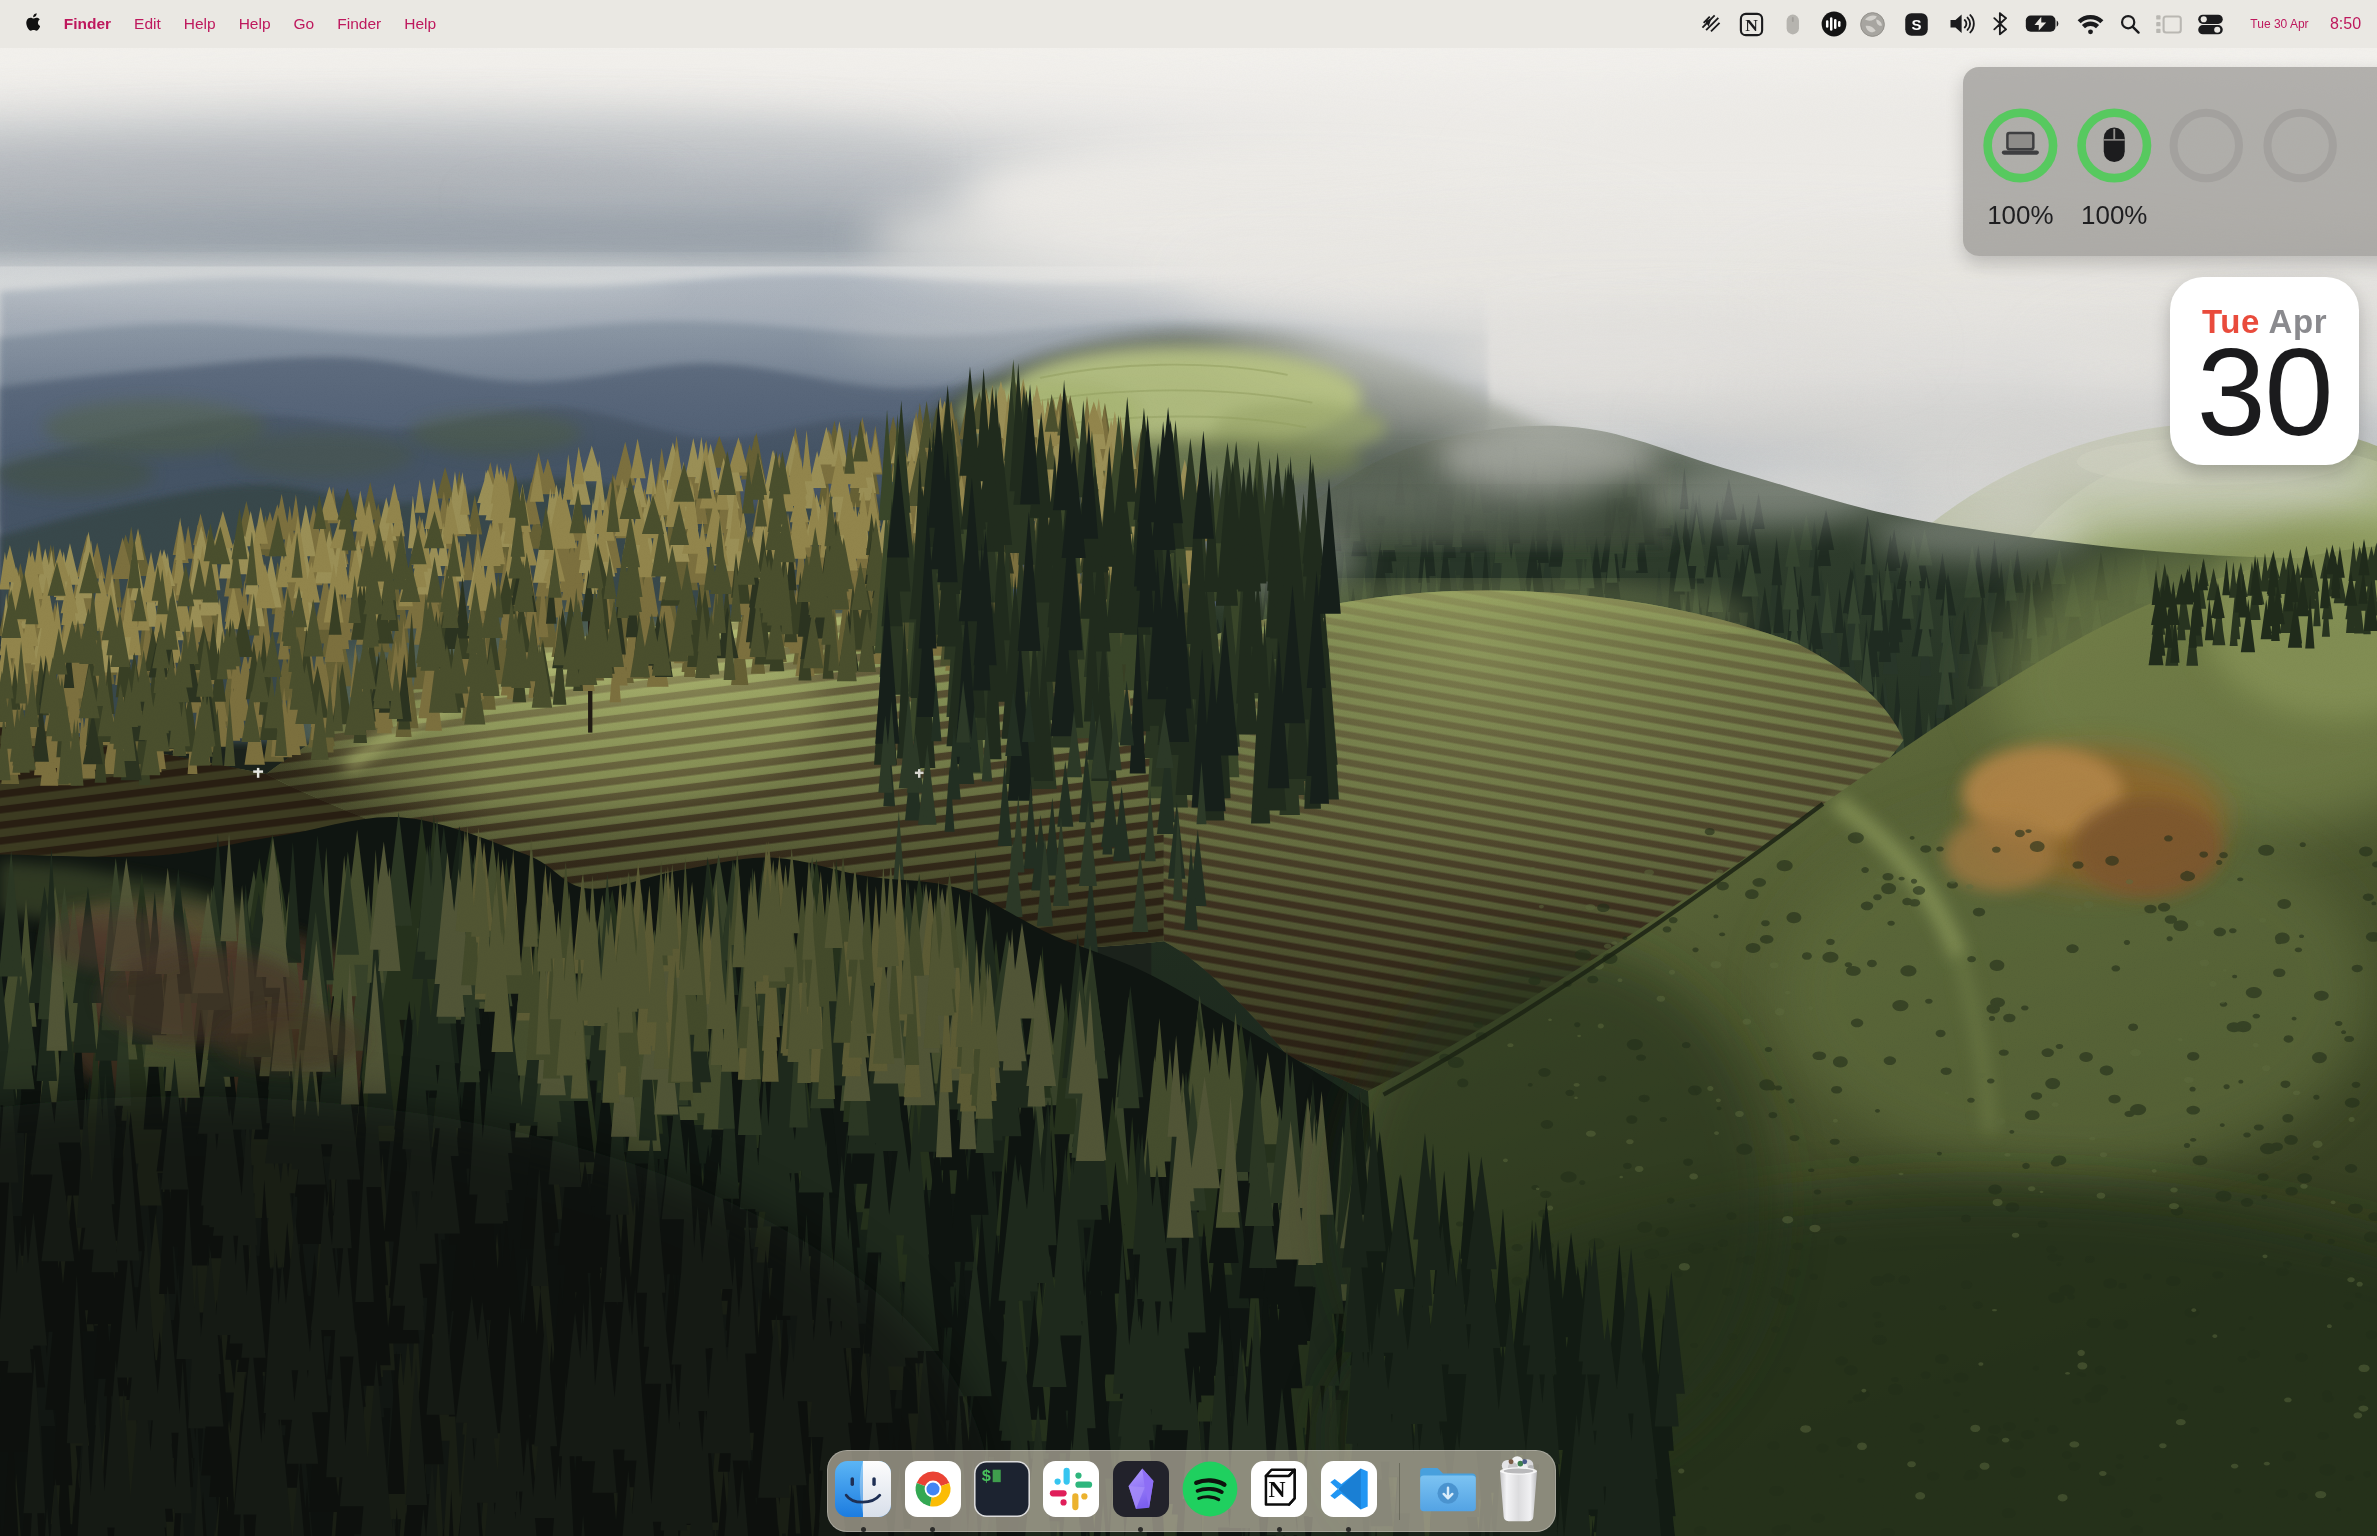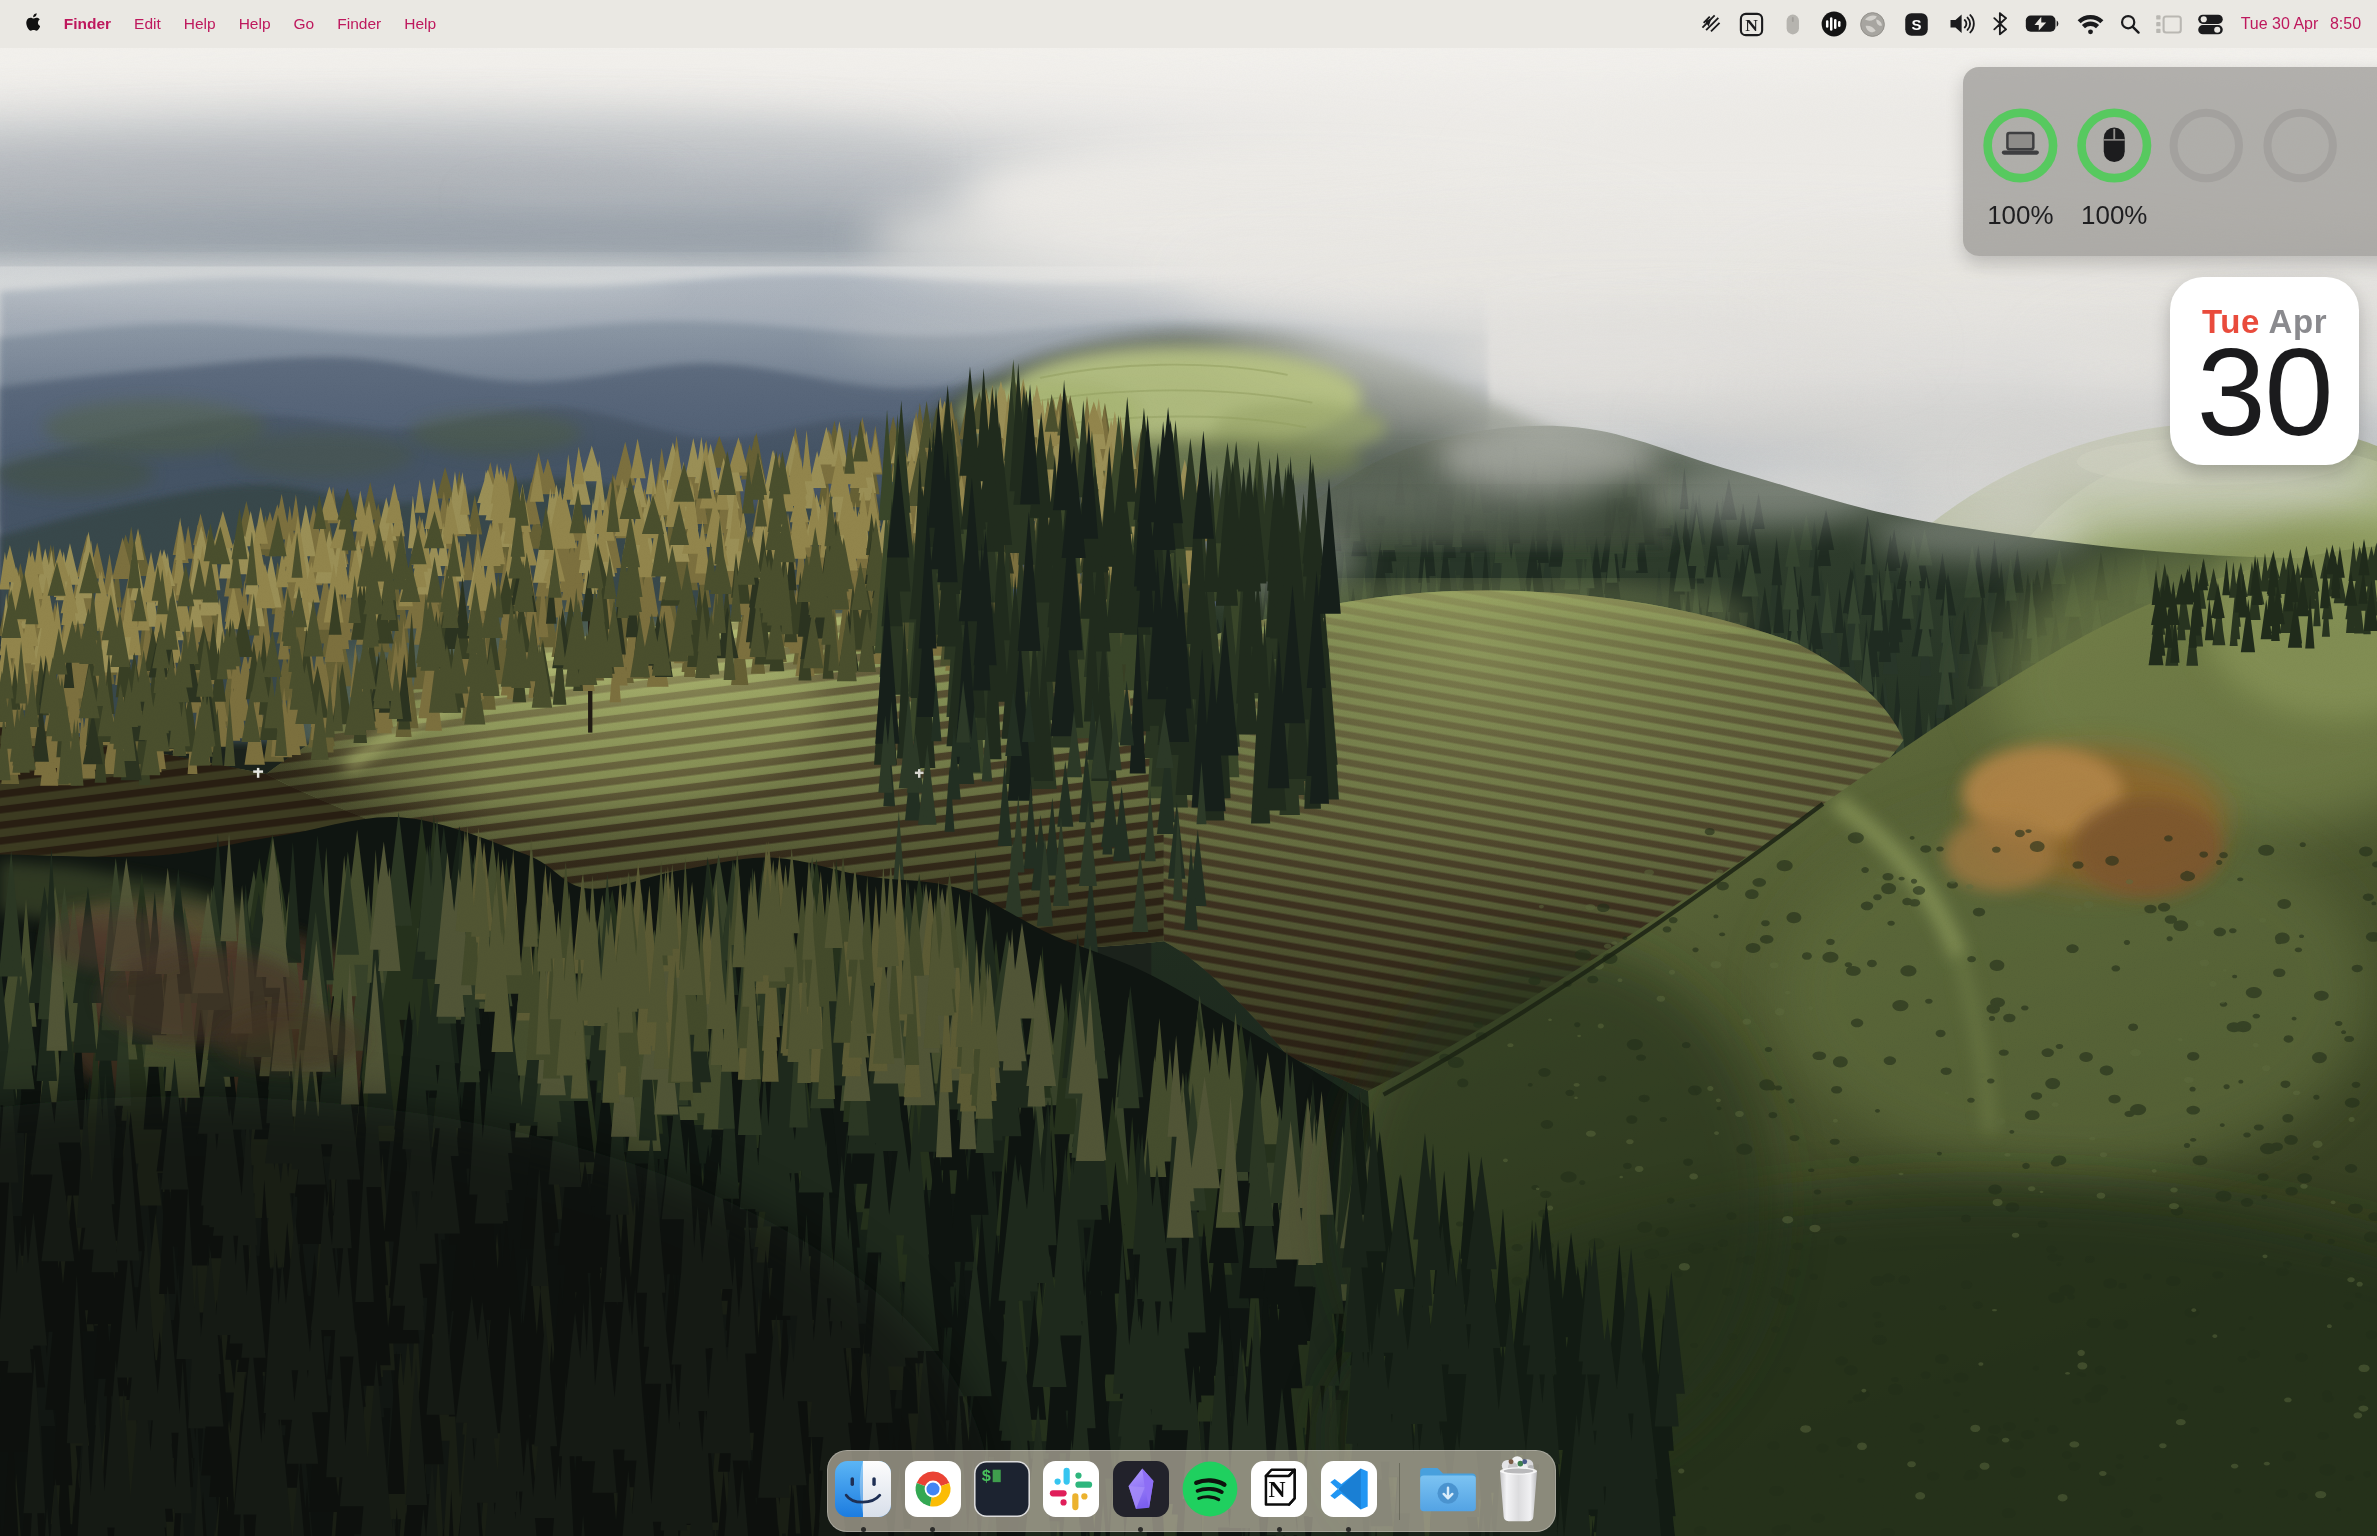--- a/index.html
+++ b/index.html
@@ -337,21 +337,21 @@
   <span class="sic" style="left:2197px;width:27px;">
    <svg width="27" height="21" viewBox="0 0 44 34">
         <g fill="#1b1b1d">
           <rect x="2" y="1" width="40" height="15" rx="7.5"></rect>
           <rect x="2" y="18" width="40" height="15" rx="7.5"></rect>
         </g>
         <circle cx="11" cy="8.5" r="5" fill="#eae8e3"></circle>
         <circle cx="33" cy="25.5" r="5" fill="#eae8e3"></circle>
       </svg>
   </span>
-  <span class="sic" style="left:2236px;width:87px;font-size:16px;">Tue 30 Apr</span>
+  <span class="sic" style="left:2236px;width:87px;font-size:12px;">Tue 30 Apr</span>
   <span class="sic" style="left:2324px;width:43px;font-size:16px;">8:50</span>
 </div>
 
 <div id="batwidget">
  <svg width="397" height="189" viewBox="0 0 641 306">
   <g fill="none" stroke-linecap="round">
    <circle cx="92" cy="127" r="53" stroke="#57c95f" stroke-width="14"></circle>
    <circle cx="244" cy="127" r="53" stroke="#57c95f" stroke-width="14"></circle>
    <circle cx="393" cy="127" r="53" stroke="#a3a19e" stroke-width="13"></circle>
    <circle cx="545" cy="127" r="53" stroke="#a3a19e" stroke-width="13"></circle>

